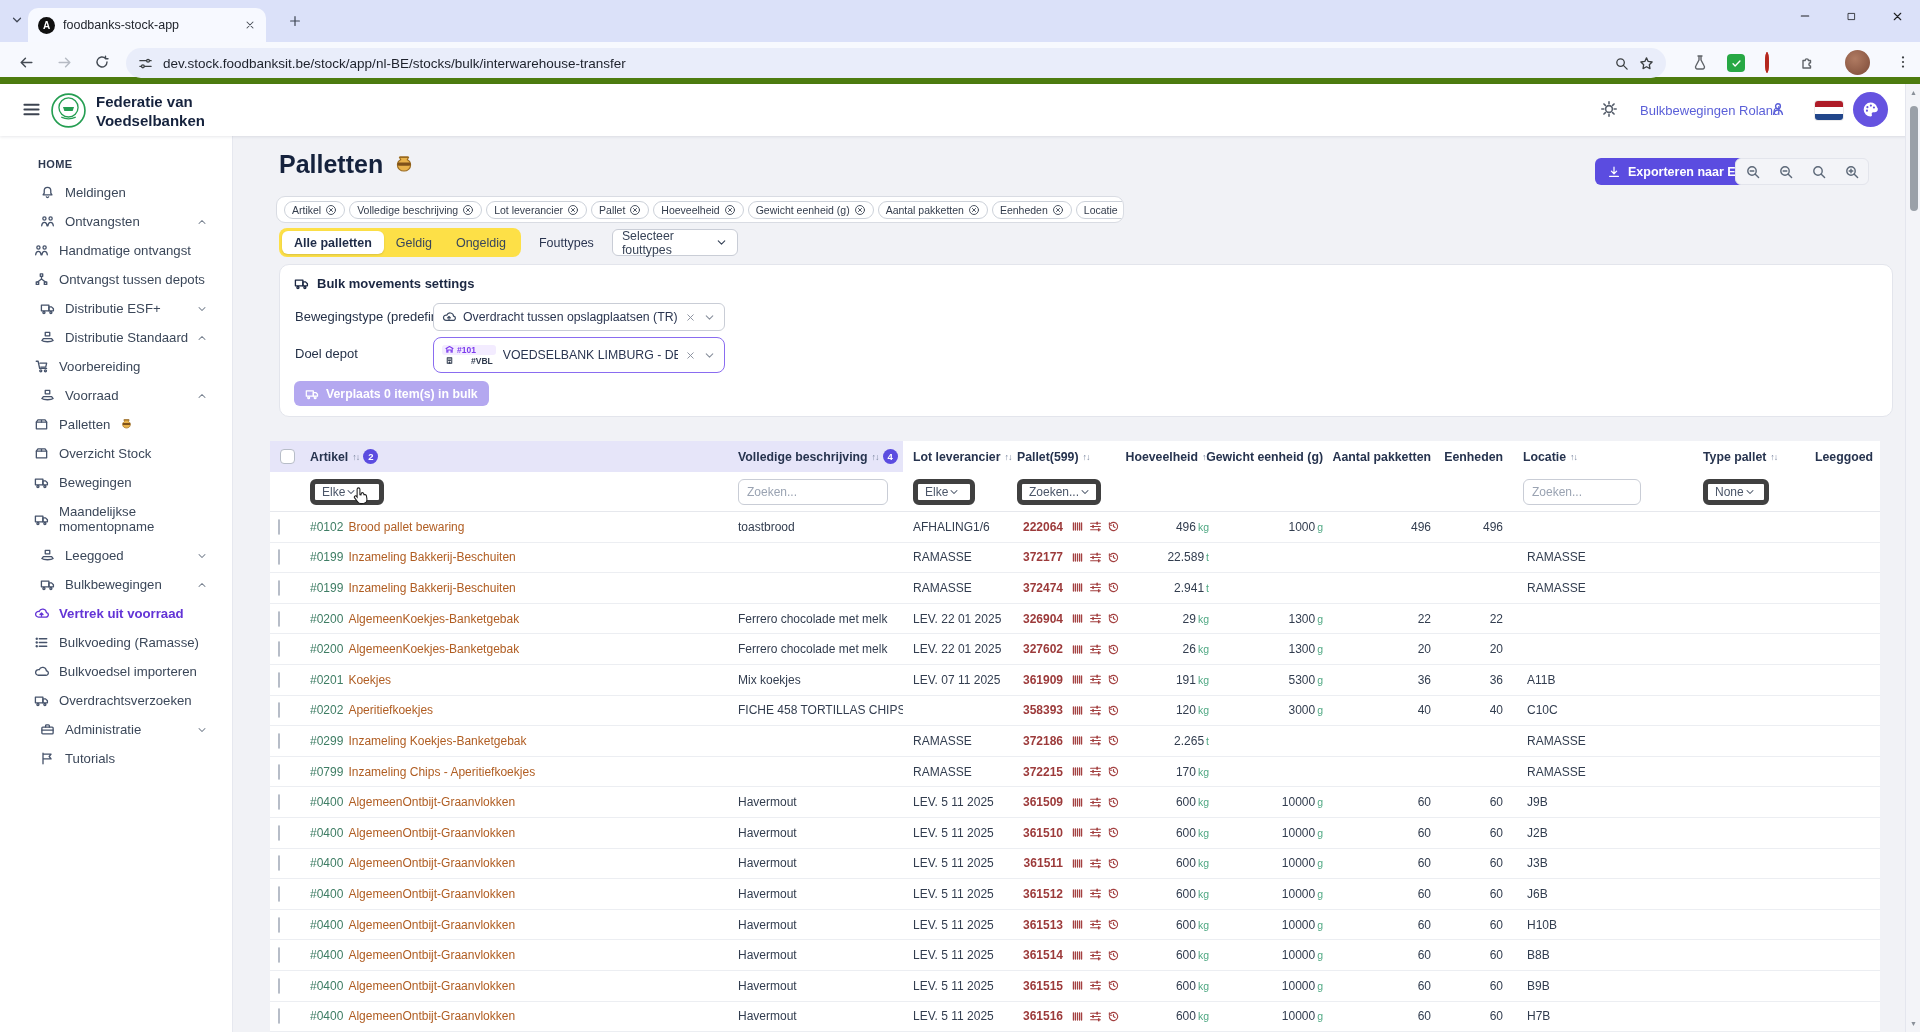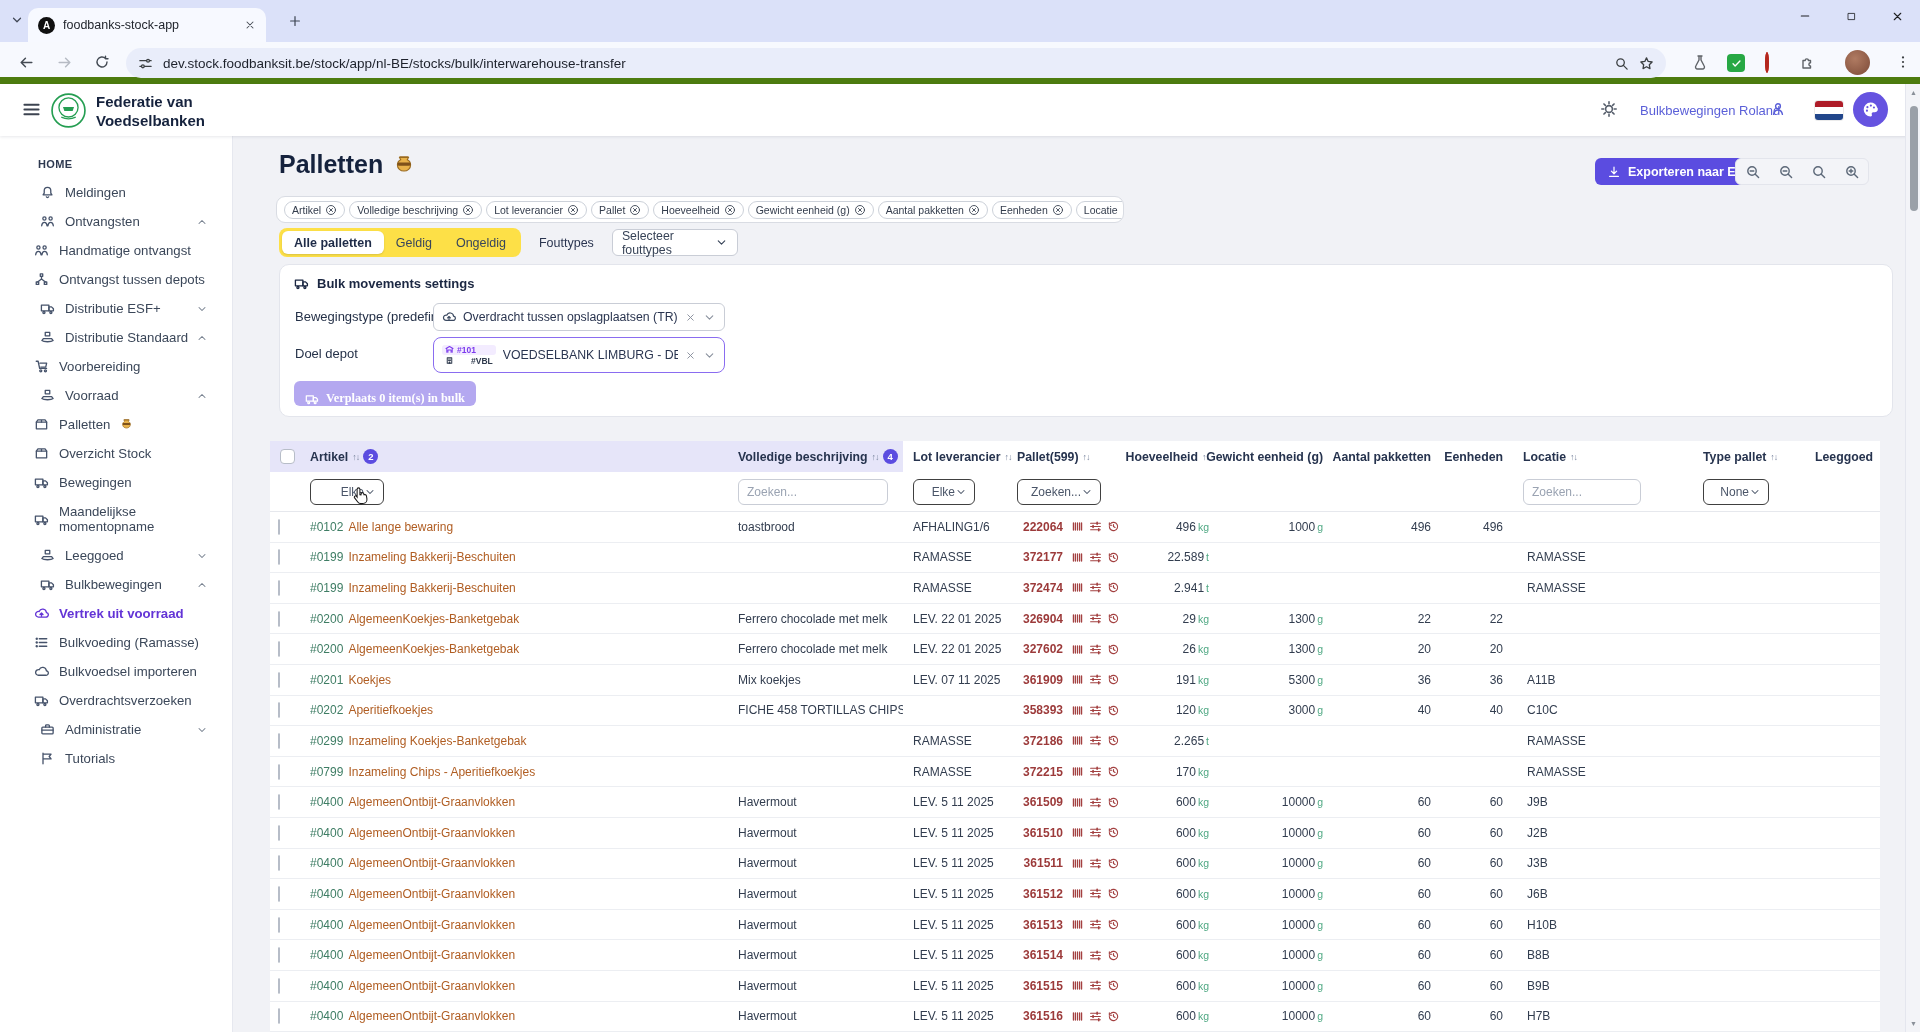--- a/index.html
+++ b/index.html
@@ -63,32 +63,32 @@
 .bulkcard{position:absolute;left:46px;top:128px;width:1614px;height:153px;background:#fff;border:1px solid #e3e5ec;border-radius:10px}
 .bc-title{position:absolute;left:14px;top:11px;font-size:13px;font-weight:700;color:#1b2742;display:flex;gap:8px;align-items:center}
 .bc-label{position:absolute;left:15px;font-size:13px;color:#253148}
 .bc-sel{position:absolute;left:153px;width:292px;border:1px solid #c9cdd6;border-radius:6px;background:#fff;display:flex;align-items:center;padding:0 8px;gap:7px;font-size:12.3px;color:#2a3550;cursor:pointer}
 .bc-sel .grow{flex:1;white-space:nowrap;overflow:hidden}
 .bc-sel .dim{color:#8a919e}
 .bc-sel2{border:1.6px solid #8a6cf0;border-radius:8px}
 .depot-badge{display:flex;flex-direction:column;gap:1px;font-size:8.5px;font-weight:700}
 .db-top{color:#7c3aed;display:flex;gap:3px;align-items:center;background:#f3ecff;padding:0 3px;border-radius:3px}
 .db-bot{color:#2f3a4d;display:flex;gap:17px;align-items:center;padding:0 3px}
-.move-btn{position:absolute;left:14px;top:116px;height:25px;background:#b4a8f0;color:#fff;border:none;border-radius:6px;font-size:12.3px;font-weight:700;display:flex;gap:7px;align-items:flex-end;padding:0 11px;font-family:Liberation Serif, serif;cursor:default}
+.move-btn{position:absolute;left:14px;top:116px;height:25px;background:#b4a8f0;color:#fff;border:none;border-radius:6px;font-size:12.3px;font-weight:700;display:flex;gap:7px;align-items:center;padding:0 11px;font-family:Liberation Sans, sans-serif;cursor:default}
 
 .tablewrap{position:absolute;left:37px;top:305px;width:1610px;bottom:0;background:#fff;--cols:30px 428px 175px 104px 122px 90px 114px 108px 72px 180px 112px 1fr}
 .thead,.tfilter,.trow{display:grid;grid-template-columns:var(--cols);align-items:center}
 .thead{height:31px}
 .th{font-size:12.3px;font-weight:700;color:#26334e;display:flex;align-items:center;gap:4px;padding-left:10px;height:100%;white-space:nowrap}
 .th.hl{background:#e6e5f9}
 .th.right{justify-content:flex-end;padding-right:10px;padding-left:0}
 .sort{font-size:9px;color:#7c87a0;letter-spacing:-1px}
 .badge{width:15px;height:15px;border-radius:50%;background:#5b4ce0;color:#fff;font-size:9.5px;font-weight:700;display:flex;align-items:center;justify-content:center}
 .tfilter{height:40px;border-bottom:1px solid #e6e8ed;background:#fff}
-.fsel{height:26px;border:1px solid #404040;border-radius:6px;background:#fff;font-size:12px;color:#4a5568;display:inline-flex;align-items:center;justify-content:flex-end;padding:0 7px;margin-left:10px;cursor:pointer;white-space:nowrap}
+.fsel{height:26px;border:5px solid #404040;border-radius:6px;background:#fff;font-size:12px;color:#4a5568;display:inline-flex;align-items:center;justify-content:flex-start;padding:0 7px;margin-left:10px;cursor:pointer;white-space:nowrap}
 .finput{height:26px;border:1px solid #c9cdd6;border-radius:6px;padding:0 8px;font-size:12px;color:#4a5568;margin-left:10px;width:150px;font-family:inherit;background:#fff}
 .finput::placeholder{color:#9aa3b2}
 .trow{height:30.6px;border-bottom:1px solid #eceef2;background:#fff;font-size:12px;color:#323d4f}
 .td{padding-left:10px;white-space:nowrap;overflow:hidden}
 .td.right{text-align:right;padding-right:10px;padding-left:0}
 .cb{width:15px;height:15px;border:1.5px solid #b7bdc8;border-radius:4px;background:#fff;margin-left:8px;cursor:pointer}
 .art-no{color:#3e7d64;margin-right:5px;cursor:pointer}
 .art-name{color:#b05d22;cursor:pointer}
 .pallet-cell{display:flex;align-items:center;gap:8px;padding-left:12px}
 .p-no{color:#9c3a3a;font-weight:700;width:44px;text-align:right;cursor:pointer}
@@ -817,21 +817,21 @@
             <span>None</span>
             <svg width="12" height="12" viewBox="0 0 16 16" fill="none" stroke="currentColor" stroke-width="1.4" stroke-linecap="round" stroke-linejoin="round">
               <path d="M4 6l4 4 4-4"></path>
             </svg>
           </span></div>
         <div></div>
       </div>
     <div id="tbody">
  <div class="trow">
    <div><span class="cb"></span></div>
-   <div class="td"><a class="art-no">#0102</a><a class="art-name">Alle lange bewaring</a></div>
+   <div class="td"><a class="art-no">#0102</a><a class="art-name">Brood pallet bewaring</a></div>
    <div class="td">toastbrood</div>
    <div class="td">AFHALING1/6</div>
    <div class="pallet-cell">
      <a class="p-no">222064</a>
      <span class="ricons">
        <span>
                 <svg width="13" height="13" viewBox="0 0 16 16" fill="none" stroke="currentColor" stroke-width="1.4" stroke-linecap="round" stroke-linejoin="round">
                   <path d="M3 3.6v8.8M5.4 3.6v8.8M8 3.6v8.8M10.6 3.6v8.8M13 3.6v8.8" stroke-width="1.6"></path>
                 </svg>
               </span>

